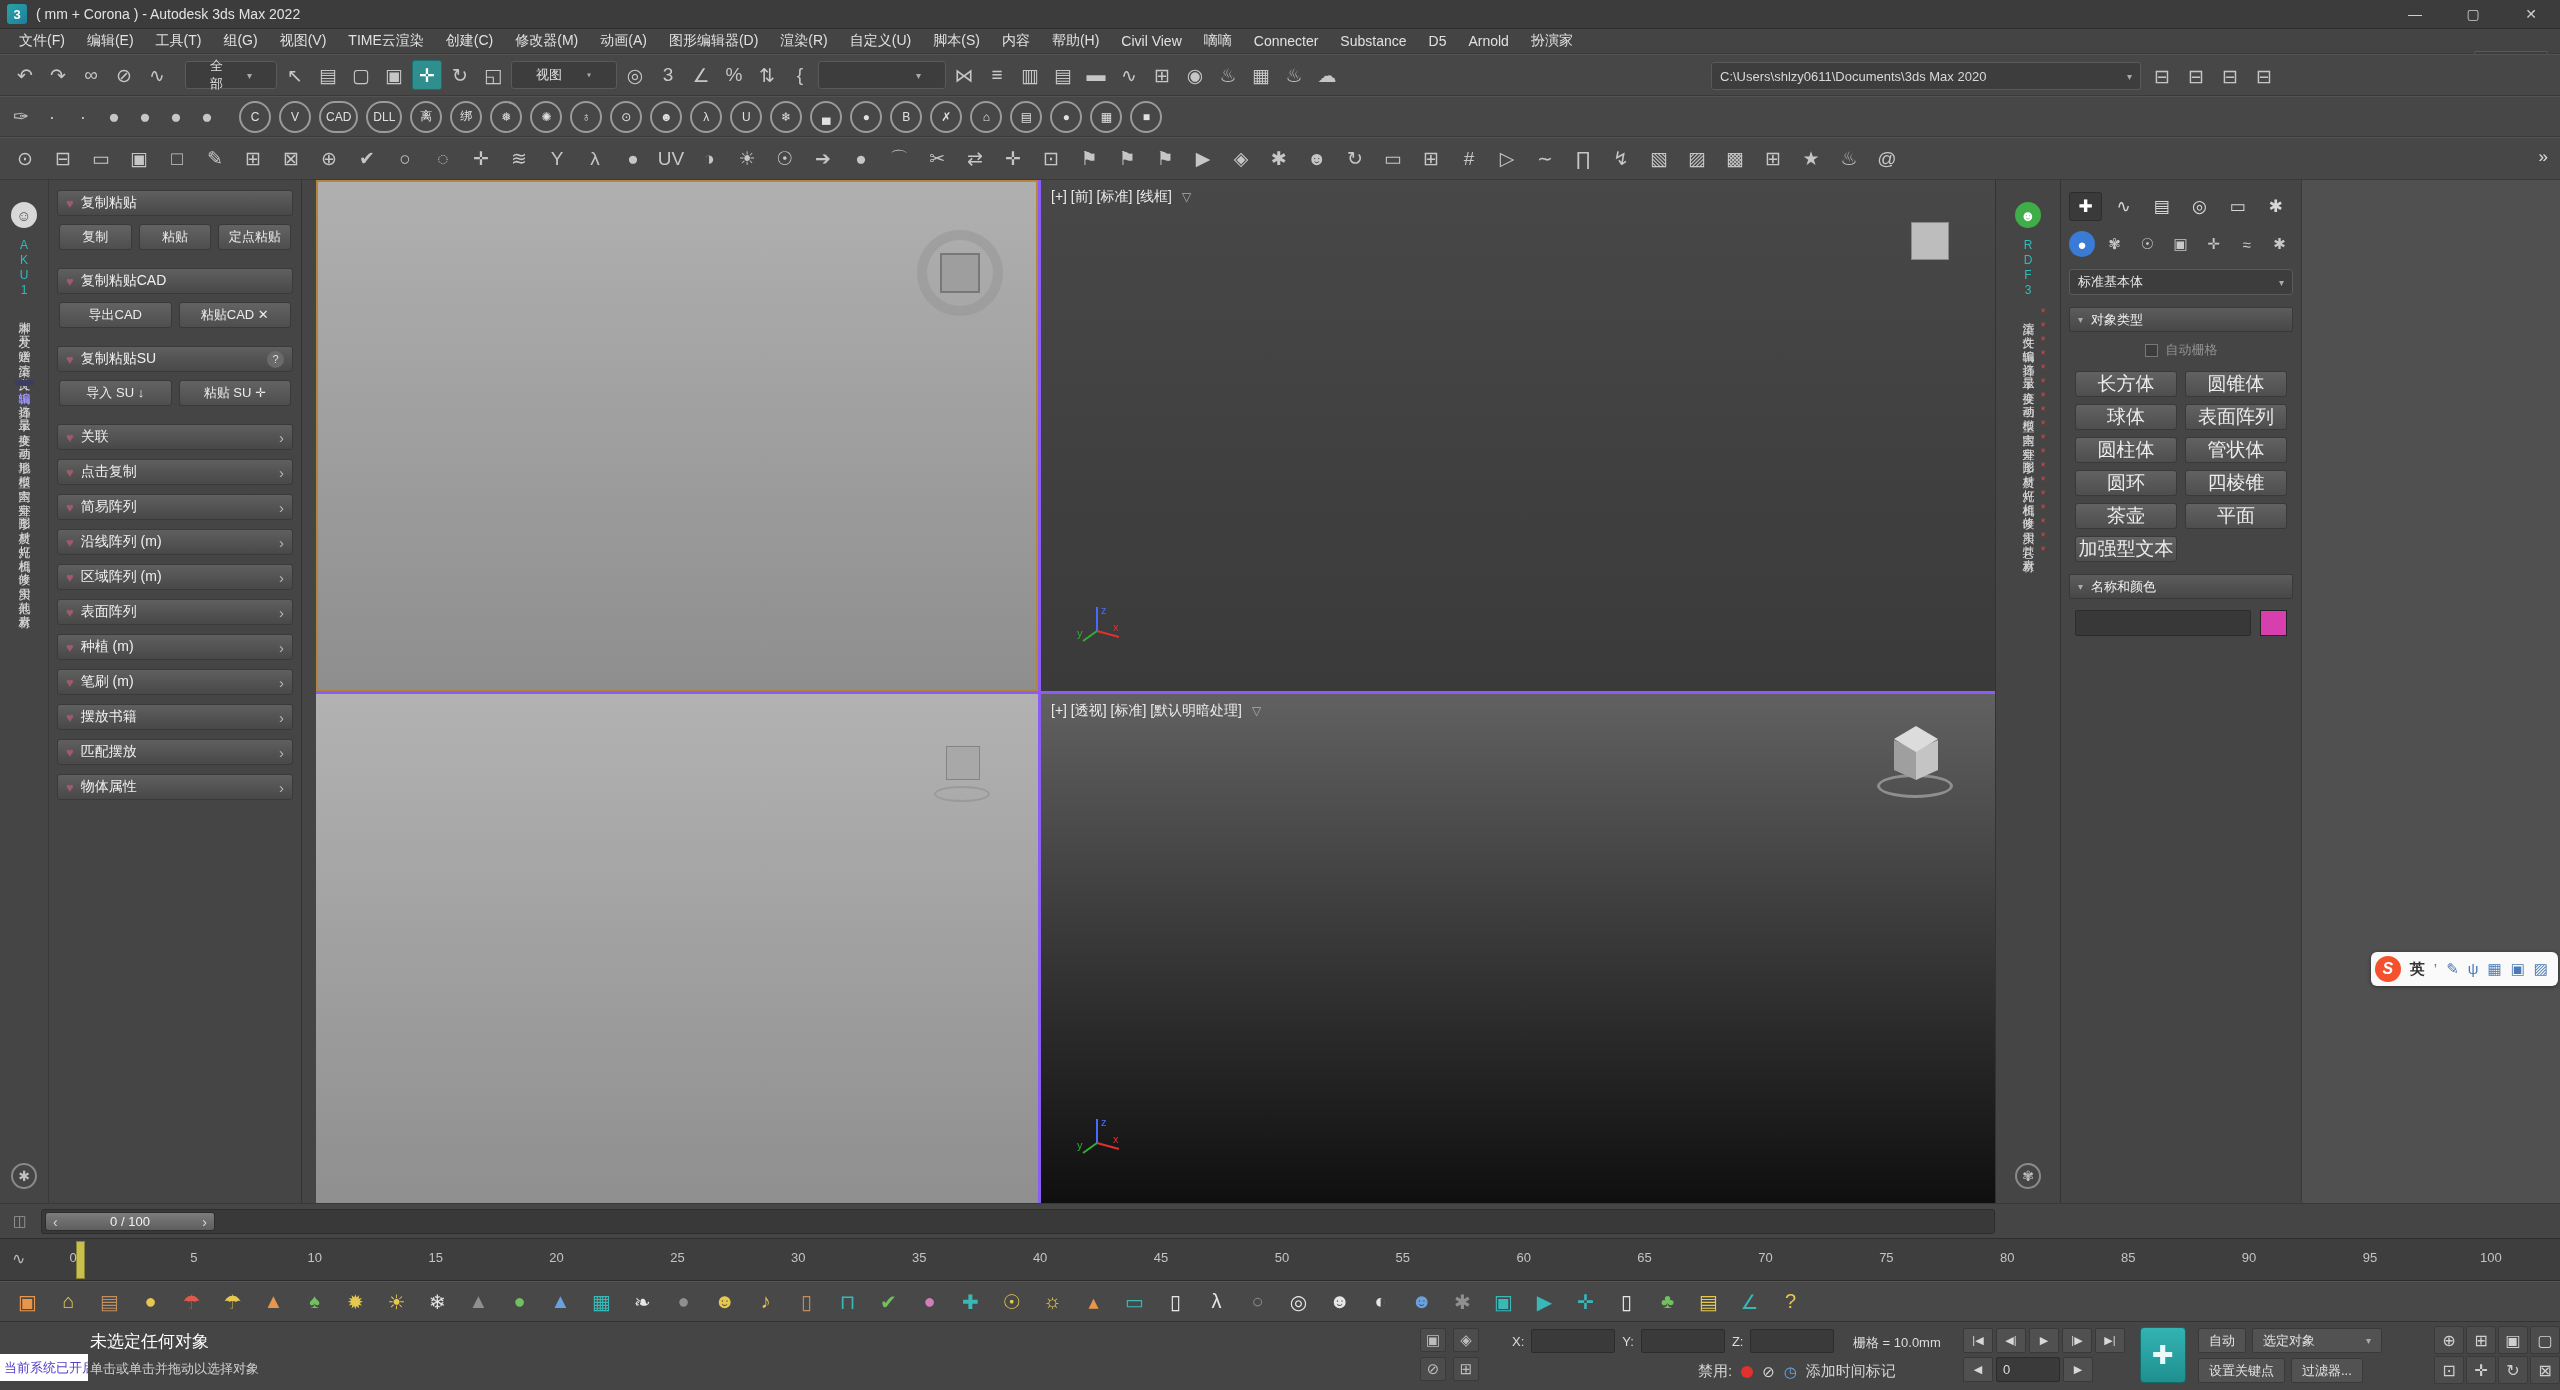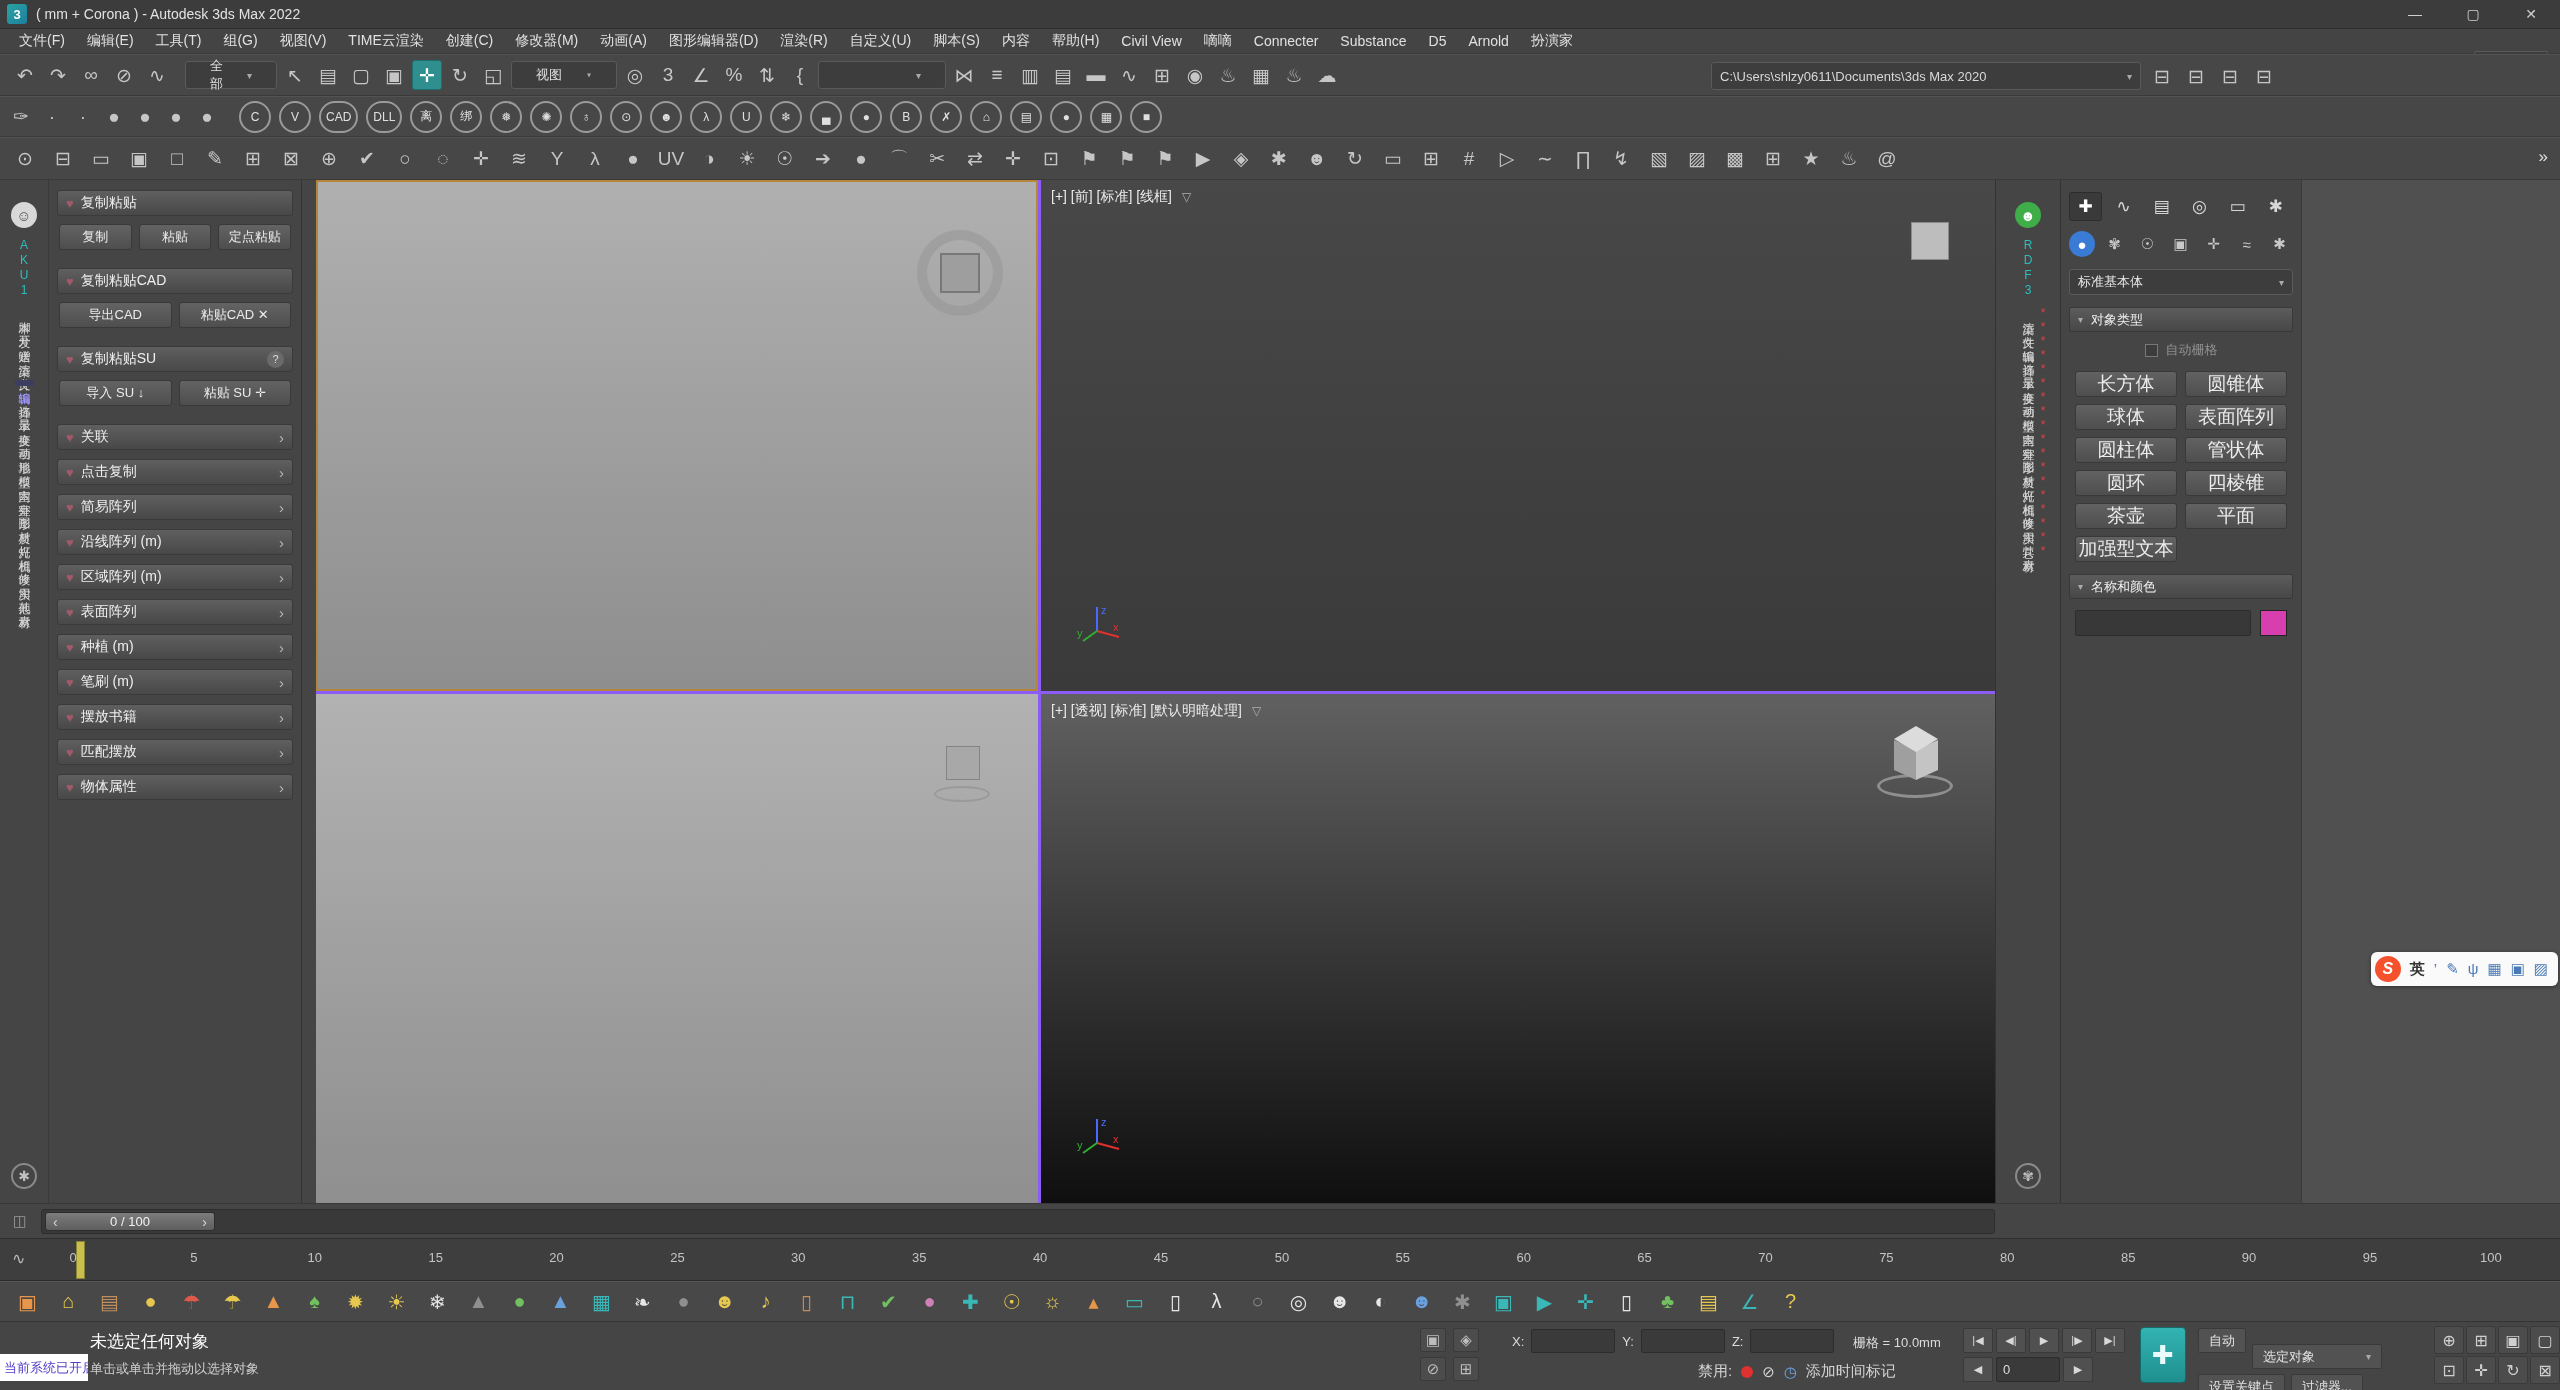--- a/index.html
+++ b/index.html
@@ -136,21 +136,21 @@
   .row2-marks{position:absolute;left:1698px;top:40px;display:flex;gap:9px;align-items:center;font-size:15px;color:#d4d4d4;}
   .rec-dot{width:12px;height:12px;border-radius:50%;background:#e03030;}
   .playback{position:absolute;left:1963px;top:6px;}
   .pb-row{display:flex;gap:3px;margin-bottom:4px;}
   .pb-btn{min-width:30px;height:25px;background:#505050;border:1px solid #393939;border-radius:2px;color:#d8d8d8;font-size:11px;display:flex;align-items:center;justify-content:center;padding:0 3px;}
   .pb-field{width:64px;height:25px;background:#3a3a3a;border:1px solid #2c2c2c;border-radius:2px;color:#ddd;font-size:13px;display:flex;align-items:center;padding:0 6px;}
   .bigkey{position:absolute;left:2140px;top:5px;width:46px;height:56px;background:linear-gradient(#33b3b3,#1f8f8f);border:1px solid #156a6a;border-radius:4px;color:#eafafa;font-size:26px;display:flex;align-items:center;justify-content:center;}
   .keying{position:absolute;left:2198px;top:6px;}
   .key-row{display:flex;gap:6px;margin-bottom:5px;}
   .key-btn{height:25px;background:#525252;border:1px solid #393939;border-radius:2px;color:#e2e2e2;font-size:13px;display:flex;align-items:center;justify-content:center;padding:0 10px;white-space:nowrap;}
-  .key-dd{display:flex;align-items:center;gap:10px;justify-content:space-between;min-width:130px;margin-top:16px;}
+  .key-dd{display:flex;align-items:center;gap:10px;justify-content:space-between;min-width:130px;}
   .nav{position:absolute;left:2434px;top:4px;display:grid;grid-template-columns:repeat(4,30px);gap:2px;}
   .nav-btn{width:30px;height:28px;display:flex;align-items:center;justify-content:center;color:#cfcfcf;font-size:16px;background:#4c4c4c;border:1px solid #3a3a3a;border-radius:2px;}
 </style>
 </head>
 <body>
 
 <div class="app">
 
   <div class="titlebar">
     <div class="tb-logo">3</div>

